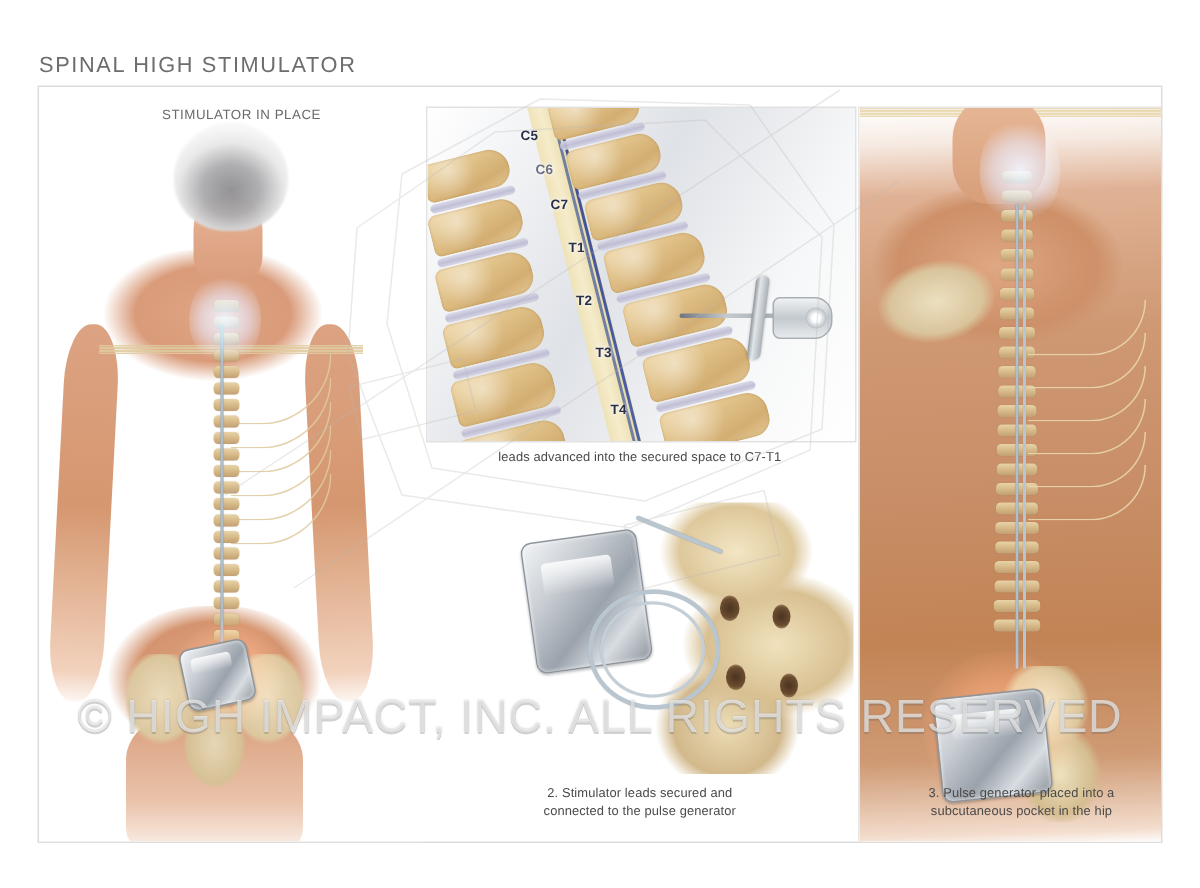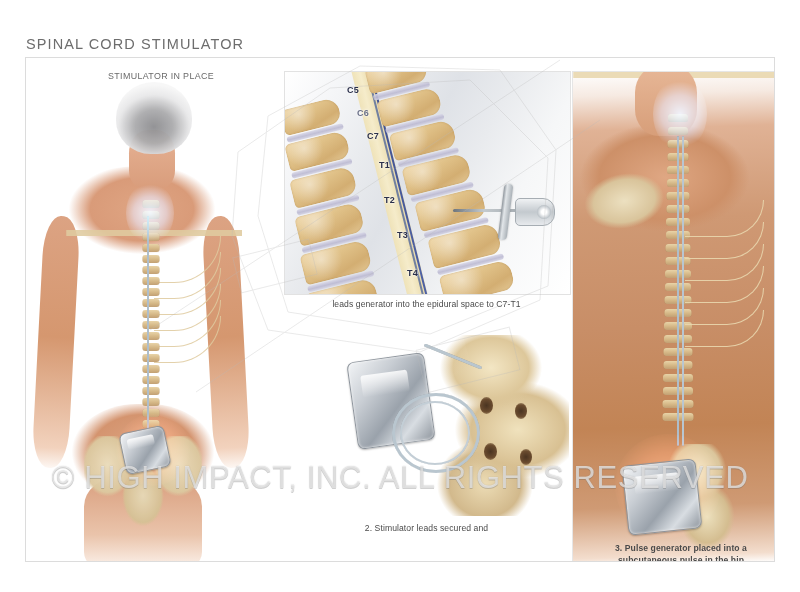--- a/index.html
+++ b/index.html
@@ -261,21 +261,21 @@
   }
   #wm1{top:460px;font-size:31px;letter-spacing:.6px;}
   #wm2{top:492px;font-size:27px;letter-spacing:.6px;}
   .wmGeo{position:absolute;left:0;top:0;width:100%;height:100%;opacity:.55;}
 </style>
 </head>
 <body>
 
 <div class="page">
 
-  <div class="title">SPINAL CORD STIMULATOR</div>
+  <div class="title">SPINAL HIGH STIMULATOR</div>
 
   <div class="frame">
 
     <div class="panel" id="panelMain">
       <div class="mainLabel">
         <div>STIMULATOR IN PLACE</div>
       </div>
 
       <div class="bodyWrap">
         <div class="armL"></div>
@@ -383,21 +383,21 @@
 
         <div class="needle">
           <div class="ndShaft"></div>
           <div class="ndWing"></div>
           <div class="ndHub"></div>
         </div>
       </div>
     </div>
 
     <div class="cap" style="left:258px;top:240px;width:285px;">
-      <div>leads generator into the epidural space to C7-T1</div>
+      <div>leads advanced into the secured space to C7-T1</div>
     </div>
 
     <div class="panel" id="panel2">
       <div class="media">
         <div class="boneMassA"></div>
         <div class="foramen" style="left:196px;top:66px;width:13px;height:17px;"></div>
         <div class="foramen" style="left:231px;top:72px;width:12px;height:16px;"></div>
         <div class="foramen" style="left:200px;top:112px;width:13px;height:17px;"></div>
         <div class="foramen" style="left:236px;top:118px;width:12px;height:16px;"></div>
         <div class="tissueFlap"></div>
@@ -405,20 +405,21 @@
         <div class="ipg" style="left:68px;top:26px;width:76px;height:86px;transform:rotate(-8deg);"></div>
 
         <div class="lead" style="left:138px;top:24px;width:62px;height:3px;transform:rotate(22deg);"></div>
         <div class="lead" style="left:108px;top:62px;width:82px;height:74px;background:transparent;border:3px solid #b9c6cf;border-radius:50%;"></div>
         <div class="lead" style="left:116px;top:70px;width:66px;height:60px;background:transparent;border:2.4px solid #c3ced6;border-radius:50%;"></div>
       </div>
     </div>
 
     <div class="cap" style="left:258px;top:464px;width:285px;text-align:center;">
       <div>2. Stimulator leads secured and</div>
+      <div>connected to the pulse generator</div>
     </div>
 
     <div class="panel" id="panel3">
       <div class="media">
         <div class="p3shoulder"></div>
         <div class="p3neck"></div>
         <div class="scap"></div>
 
         <div class="p3spine">
           <div class="vert" style="top:0px;width:20px;"></div>
@@ -467,23 +468,23 @@
         <div class="glowBlue" style="left:80px;top:6px;width:54px;height:72px;"></div>
 
         <div class="lead" style="left:104px;top:64px;width:2.4px;height:310px;background:#aebecb;"></div>
         <div class="lead" style="left:109px;top:64px;width:2.4px;height:310px;background:#b8c6d1;"></div>
 
         <div class="glowRed" style="left:42px;top:362px;width:106px;height:104px;"></div>
         <div class="ipg" style="left:52px;top:390px;width:72px;height:68px;transform:rotate(-6deg);"></div>
       </div>
     </div>
 
-    <div class="cap" style="left:546px;top:484px;width:218px;font-weight:bold;">
+    <div class="cap" style="left:546px;top:464px;width:218px;">
       <div>3. Pulse generator placed into a</div>
-      <div>subcutaneous pulse in the hip</div>
+      <div>subcutaneous pocket in the hip</div>
     </div>
 
   </div>
 
   <div class="wm">
     <svg class="wmGeo" viewBox="0 0 800 592" preserveAspectRatio="none">
       <g fill="none" stroke="#b9b9b9" stroke-width="1" opacity=".55">
         <polygon points="238,152 330,88 470,80 548,158 540,300 420,352 268,330 232,236"></polygon>
         <polygon points="268,116 360,66 500,70 556,150 548,286 430,334 288,312 258,216"></polygon>
         <rect x="236" y="248" width="78" height="36" transform="rotate(-14 275 266)"></rect>

